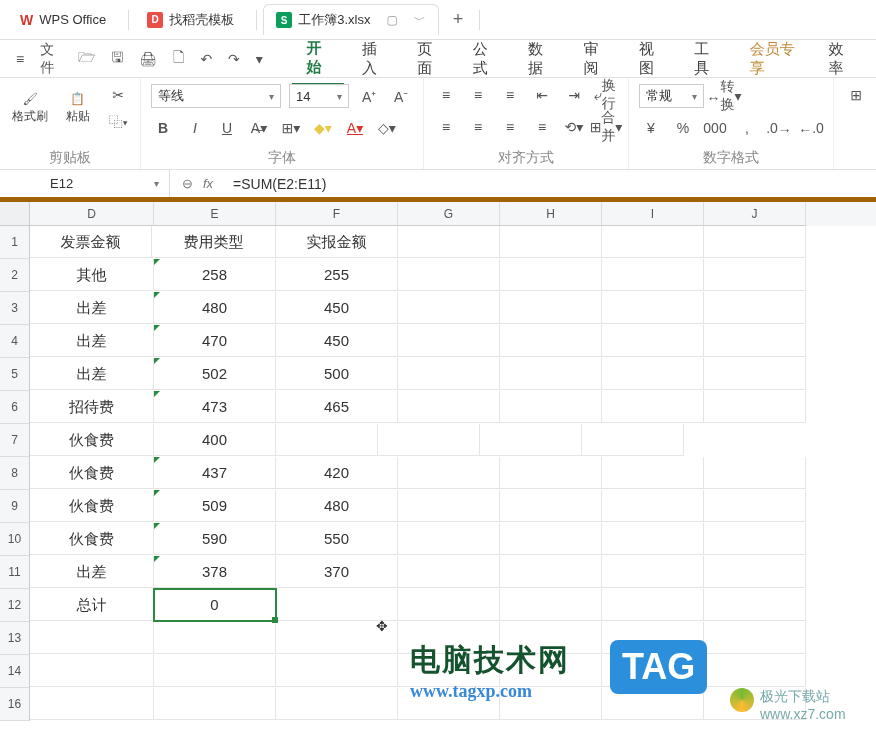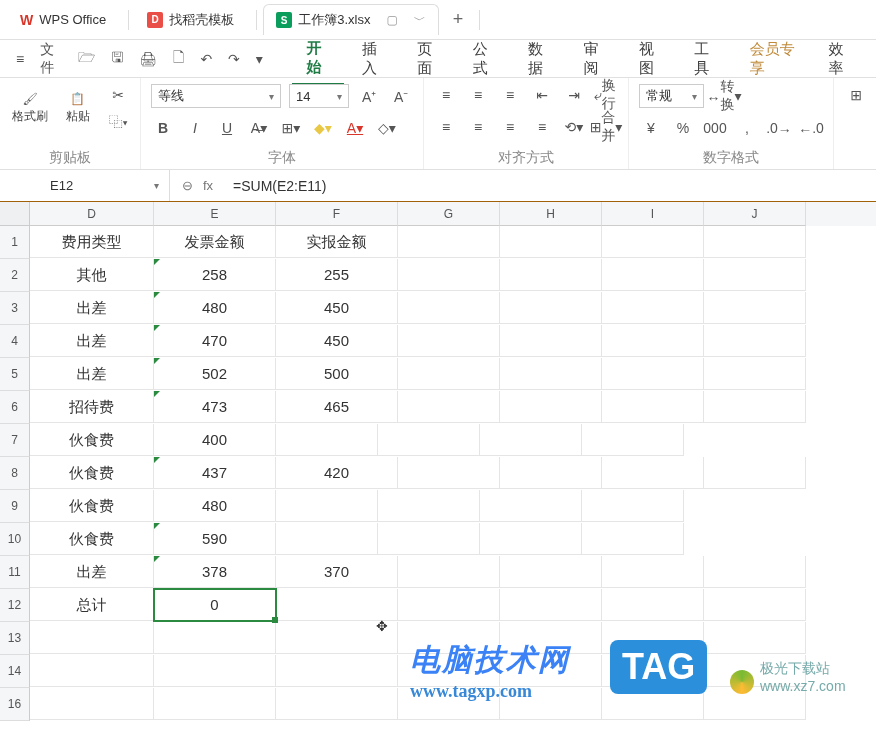--- a/index.html
+++ b/index.html
@@ -31,21 +31,21 @@
 .rgroup-row { display: flex; align-items: center; gap: 8px; }
 .rbig { display: flex; flex-direction: column; align-items: center; justify-content: center; gap: 2px; font-size: 12px; color: #444; min-width: 40px; }
 .rico { color: #555; }
 .rlabel { font-size: 14px; color: #888; text-align: center; padding-top: 2px; }
 .sel { border: 1px solid #ccc; padding: 2px 6px; background: #fff; min-width: 60px; height: 24px; display: flex; align-items: center; justify-content: space-between; }
 .chev { font-size: 10px; color: #777; }
 .ib { width: 24px; height: 22px; display: inline-flex; align-items: center; justify-content: center; color: #555; font-size: 14px; }
 .ib.b { font-weight: bold; } .ib.i { font-style: italic; } .ib.u { text-decoration: underline; }
 
 
-.fbar { display: flex; align-items: center; height: 32px; border-bottom: 1px solid #a16207; }
+.fbar { display: flex; align-items: center; height: 32px; border-bottom: 5px solid #a16207; }
 .namebox { width: 170px; border-right: 1px solid #ddd; display: flex; align-items: center; justify-content: space-between; padding: 0 10px 0 50px; height: 100%; }
 .fx-ctrl { display: flex; align-items: center; gap: 10px; padding: 0 12px; color: #777; }
 .fx-input { flex: 1; padding: 0 8px; font-size: 14px; }
 
 
 .grid { position: relative; }
 .cols { display: flex; height: 24px; background: #f4f6f8; }
 .corner { width: 30px; border-right: 1px solid #ccc; border-bottom: 1px solid #ccc; background: #eef0f2; }
 .ch { border-right: 1px solid #ddd; border-bottom: 1px solid #ccc; text-align: center; line-height: 24px; font-size: 12px; color: #555; background: #f4f6f8; }
 .ch.D { width: 124px; } .ch.E { width: 122px; } .ch.F { width: 122px; }
@@ -55,24 +55,24 @@
 .cell { border-right: 1px solid #e5e5e5; border-bottom: 1px solid #e5e5e5; text-align: center; line-height: 32px; height: 32px; font-size: 15px; position: relative; }
 .cell.D { width: 124px; } .cell.E { width: 122px; } .cell.F { width: 122px; }
 .cell.G { width: 102px; } .cell.H { width: 102px; } .cell.I { width: 102px; } .cell.J { width: 102px; }
 .row.hdr .cell { font-weight: 400; }
 .tick { position: absolute; top: 0; left: 0; width: 0; height: 0; border-style: solid; border-width: 6px 6px 0 0; border-color: #2a8a3f transparent transparent; }
 .selcell { outline: 2px solid #2a8a3f; outline-offset: -1px; z-index: 2; }
 .selhandle::after { content: ""; position: absolute; right: -3px; bottom: -3px; width: 6px; height: 6px; background: #2a8a3f; }
 
 
 .wm1 { position: absolute; left: 410px; top: 640px; z-index: 5; pointer-events: none; }
-.wm1 .t1 { color: #3b82f6; font-size: 30px; font-weight: bold; letter-spacing: 2px; font-style: italic; }
+.wm1 .t1 { color: #14532d; font-size: 30px; font-weight: bold; letter-spacing: 2px; }
 .wm1 .t2 { color: #3888d8; font-size: 18px; font-weight: bold; font-family: Liberation Serif, serif; }
 .tagbadge { position: absolute; left: 610px; top: 640px; background: #2b8fdc; color: #fff; font-size: 36px; font-weight: bold; padding: 6px 12px; border-radius: 8px; z-index: 5; }
-.wm2 { position: absolute; left: 730px; top: 660px; z-index: 5; display: flex; align-items: flex-end; gap: 6px; }
+.wm2 { position: absolute; left: 730px; top: 688px; z-index: 5; display: flex; align-items: flex-start; gap: 6px; }
 .wm2 .t { color: #7aa; font-size: 14px; }
 .wm2 .u { color: #7aa; font-size: 14px; }
 .swirl { width: 24px; height: 24px; border-radius: 50%; background: conic-gradient(#7b3, #fb3, #7b3); }
 
 .cursor-cross { position: absolute; left: 376px; top: 618px; z-index: 6; font-size: 14px; }
 </style>
 </head>
 <body>
 
 <div class="titlebar">
@@ -208,41 +208,41 @@
   </div>
 </div>
 
 <div class="fbar">
   <div class="namebox">
     <span>E12</span>
     <span class="chev">▾</span>
   </div>
   <div class="fx-ctrl">
     <span>⊖</span>
-    <span style="">fx</span>
+    <span style="font-style:italic">fx</span>
   </div>
   <div class="fx-input">=SUM(E2:E11)</div>
 </div>
 
 <div class="grid">
   <div class="cols">
     <div class="corner"></div>
     <div class="ch D">D</div>
     <div class="ch E">E</div>
     <div class="ch F">F</div>
     <div class="ch G">G</div>
     <div class="ch H">H</div>
     <div class="ch I">I</div>
     <div class="ch J">J</div>
   </div>
 
   <div class="row hdr">
     <div class="rh">1</div>
+    <div class="cell E">发票金额</div>
     <div class="cell D">费用类型</div>
-    <div class="cell E">发票金额</div>
     <div class="cell F">实报金额</div>
     <div class="cell G"></div>
     <div class="cell H"></div>
     <div class="cell I"></div>
     <div class="cell J"></div>
   </div>
 
   <div id="data-rows">
       <div class="row">
         <div class="rh">2</div>
@@ -309,30 +309,32 @@
         <div class="cell E">437<span class="tick"></span></div>
         <div class="cell F">420</div>
         <div class="cell G"></div>
         <div class="cell H"></div>
         <div class="cell I"></div>
         <div class="cell J"></div>
       </div>
       <div class="row">
         <div class="rh">9</div>
         <div class="cell D">伙食费</div>
+        <div class="cell E">509<span class="tick"></span></div>
         <div class="cell F">480</div>
         <div class="cell G"></div>
         <div class="cell H"></div>
         <div class="cell I"></div>
         <div class="cell J"></div>
       </div>
       <div class="row">
         <div class="rh">10</div>
         <div class="cell D">伙食费</div>
         <div class="cell E">590<span class="tick"></span></div>
+        <div class="cell F">550</div>
         <div class="cell G"></div>
         <div class="cell H"></div>
         <div class="cell I"></div>
         <div class="cell J"></div>
       </div>
       <div class="row">
         <div class="rh">11</div>
         <div class="cell D">出差</div>
         <div class="cell E">378<span class="tick"></span></div>
         <div class="cell F">370</div>

